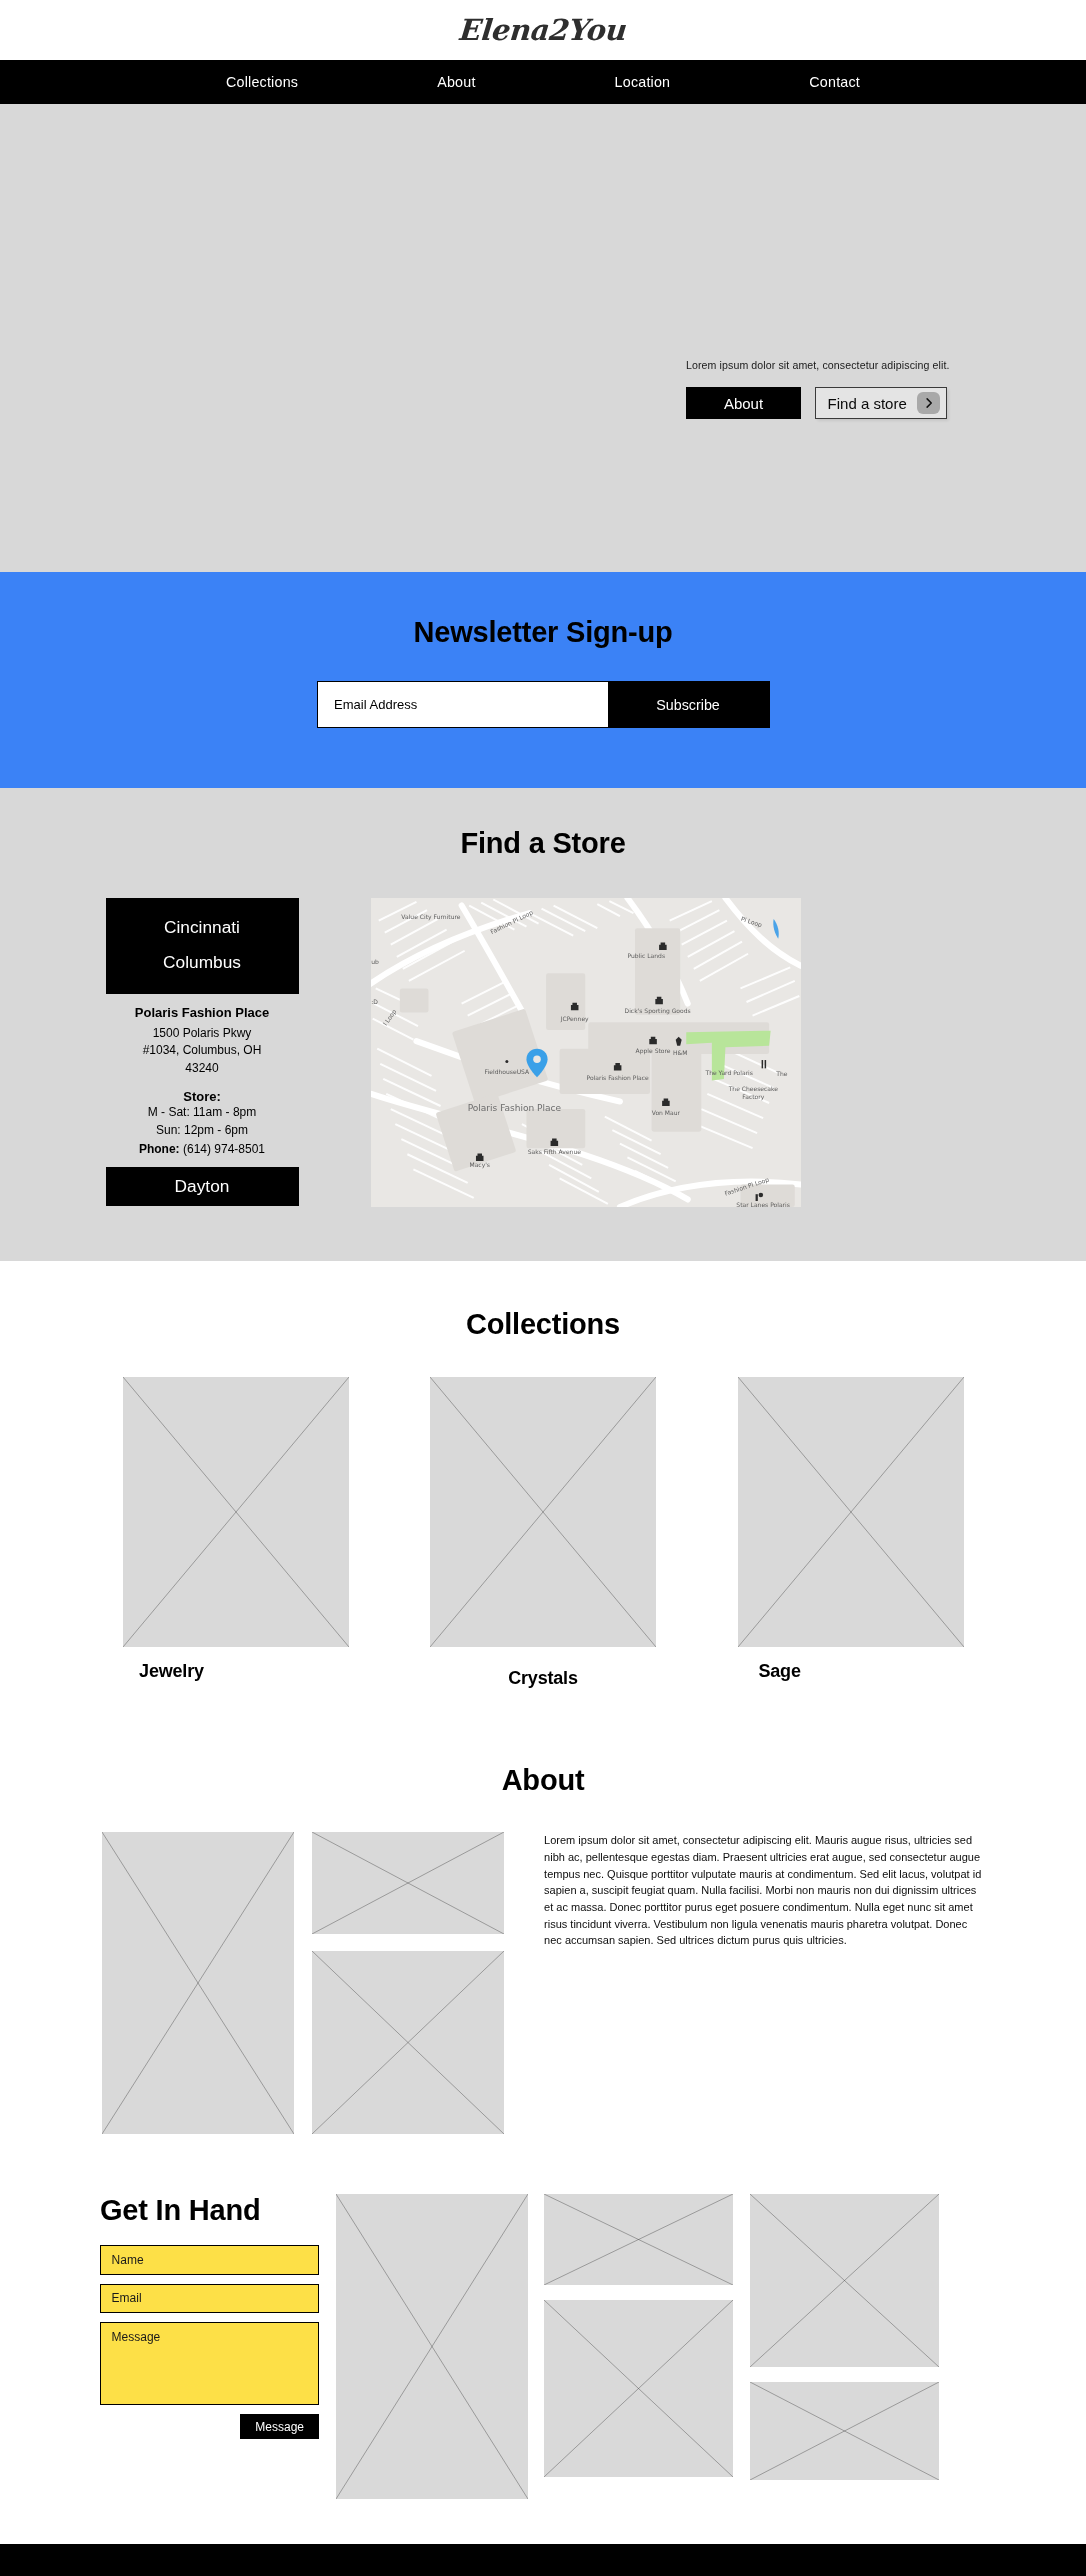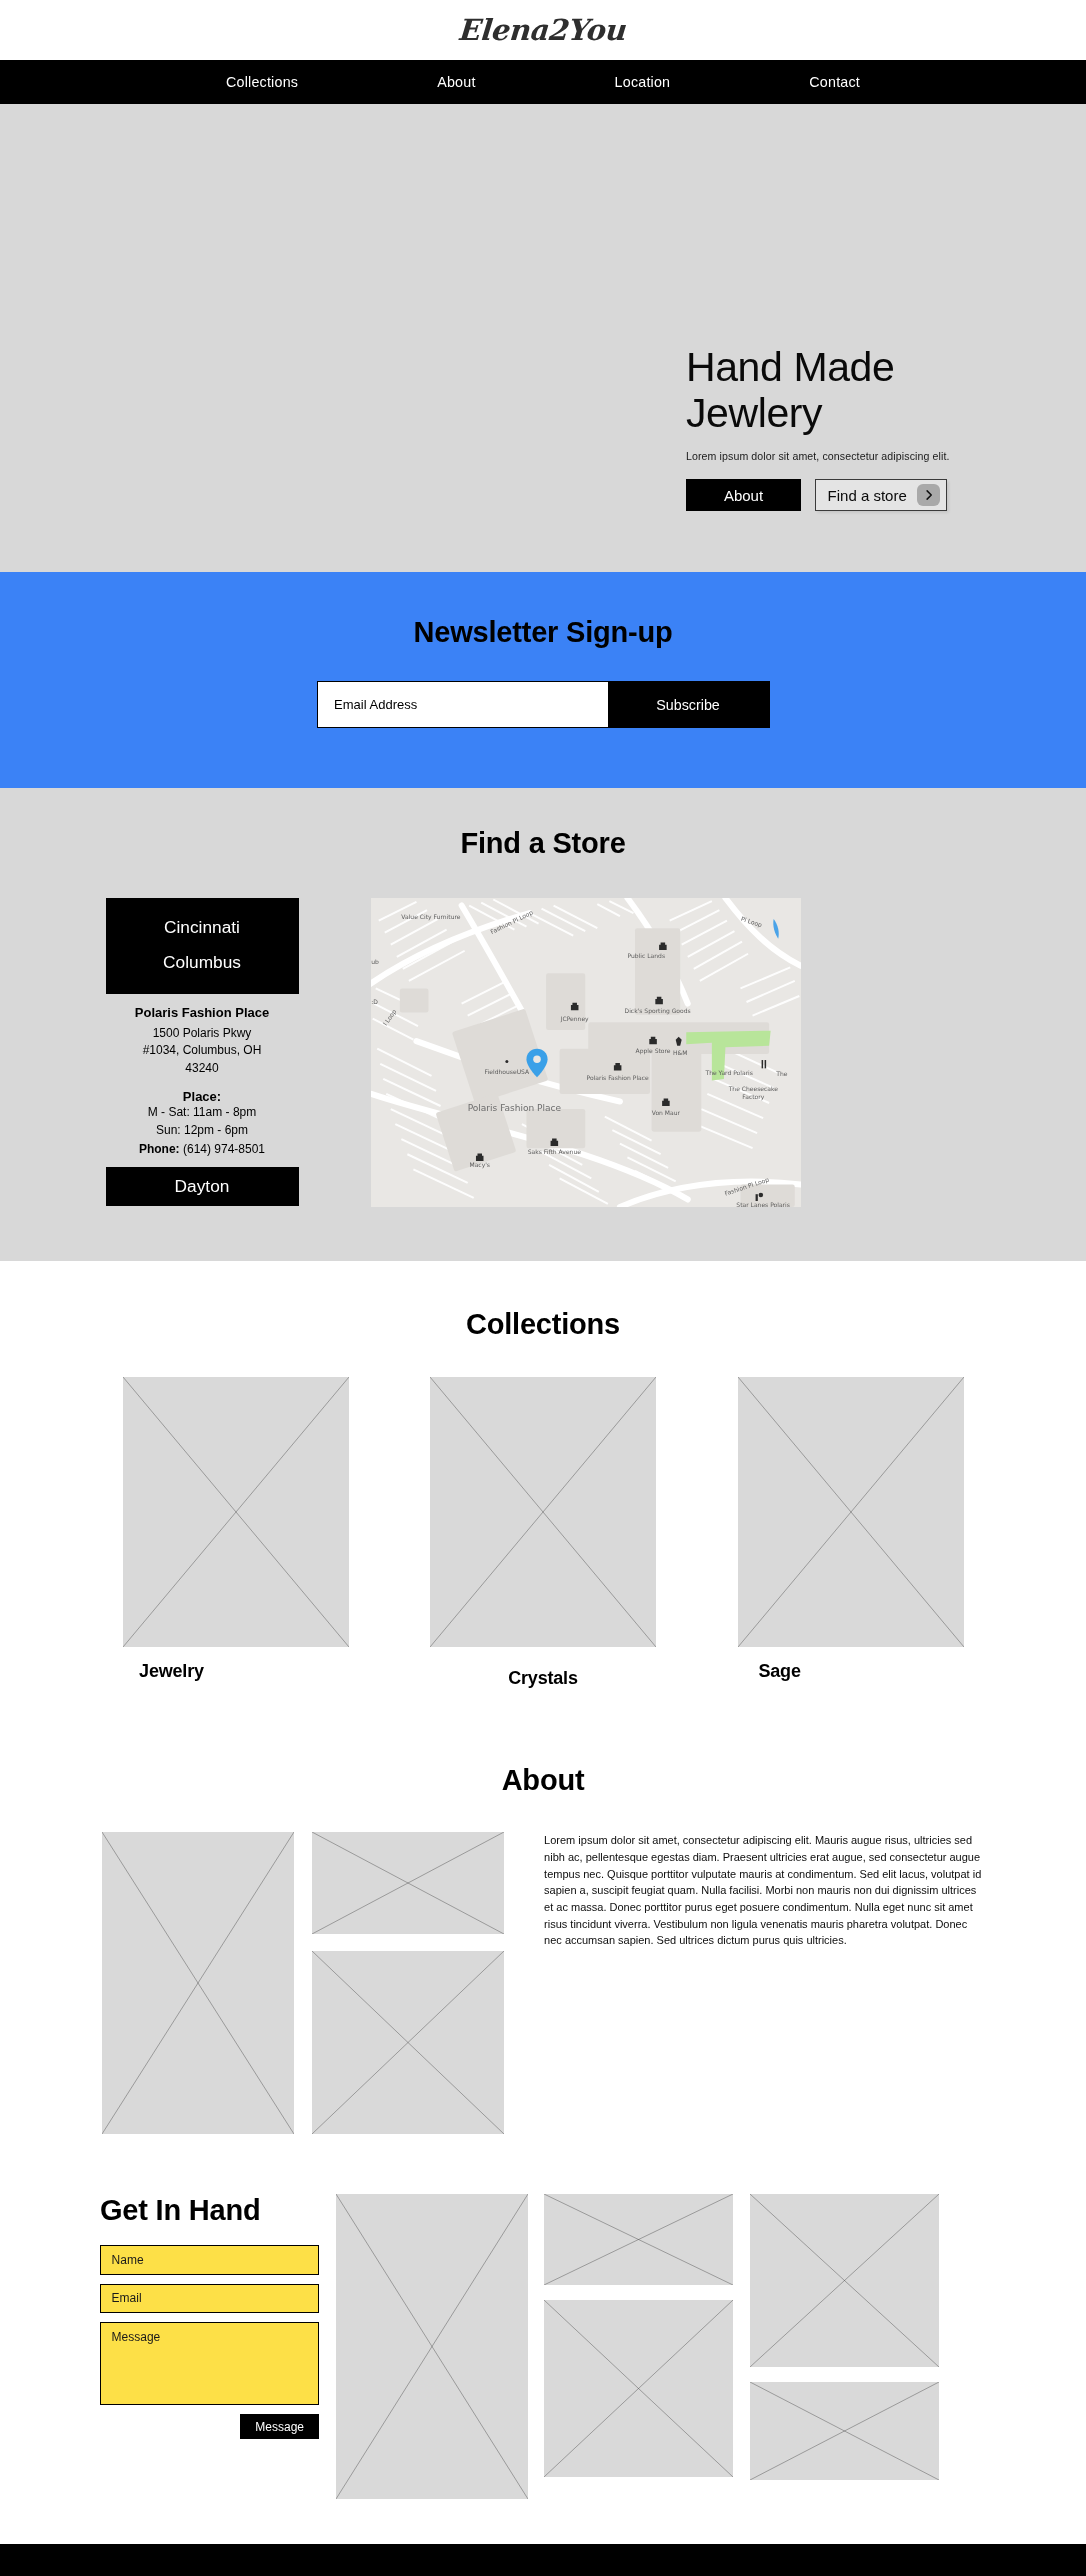--- a/index.html
+++ b/index.html
@@ -331,24 +331,20 @@
     <div class="nav-inner">
       <a class="nav-item">Collections</a>
       <a class="nav-item">About</a>
       <a class="nav-item">Location</a>
       <a class="nav-item">Contact</a>
     </div>
   </nav>
 
   <section class="hero">
     <div class="hero-content">
-      <h1 class="hero-title">
-        <span>Hand Made</span><br>
-        <span>Jewlery</span>
-      </h1>
       <p class="hero-sub">Lorem ipsum dolor sit amet, consectetur adipiscing elit.</p>
       <div class="hero-buttons">
         <button class="btn-primary">About</button>
         <button class="btn-secondary">
           <span>Find a store</span>
           <span class="chev-box">
             <svg width="12" height="12" viewBox="0 0 16 16" aria-hidden="true">
               <path d="M5.5 2.5 L11 8 L5.5 13.5" fill="none" stroke="#111" stroke-width="2" stroke-linecap="round" stroke-linejoin="round"></path>
             </svg>
           </span>
@@ -374,21 +370,21 @@
           <div class="city-tab">Cincinnati</div>
           <div class="city-tab">Columbus</div>
         </div>
         <div class="store-info">
           <div class="store-name">Polaris Fashion Place</div>
           <div class="store-addr">
             <span>1500 Polaris Pkwy</span><br>
             <span>#1034, Columbus, OH</span><br>
             <span>43240</span>
           </div>
-          <div class="hours-label">Place:</div>
+          <div class="hours-label">Store:</div>
           <div class="hours-line">M - Sat: 11am - 8pm</div>
           <div class="hours-line">Sun: 12pm - 6pm</div>
           <div class="phone-line">
             <b>Phone:</b>
             <span>(614) 974-8501</span>
           </div>
         </div>
         <button class="city-btn">Dayton</button>
       </div>
 

